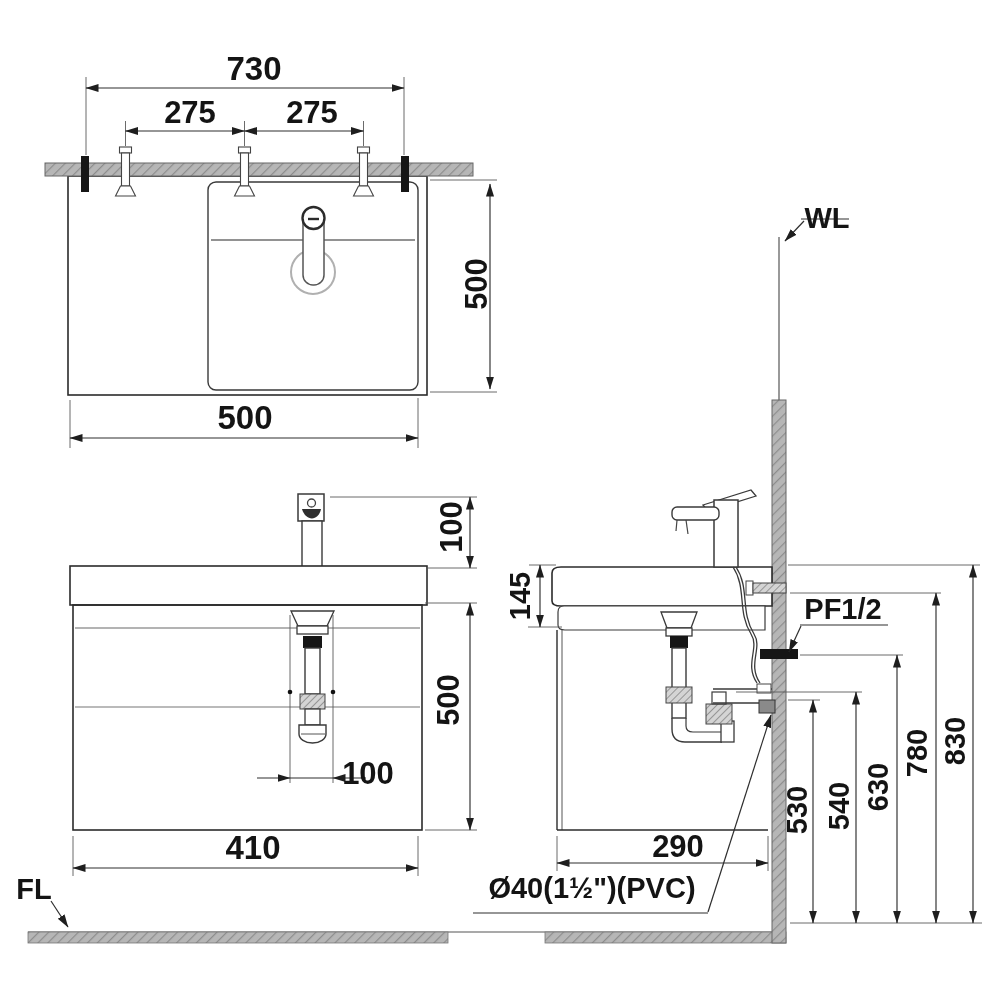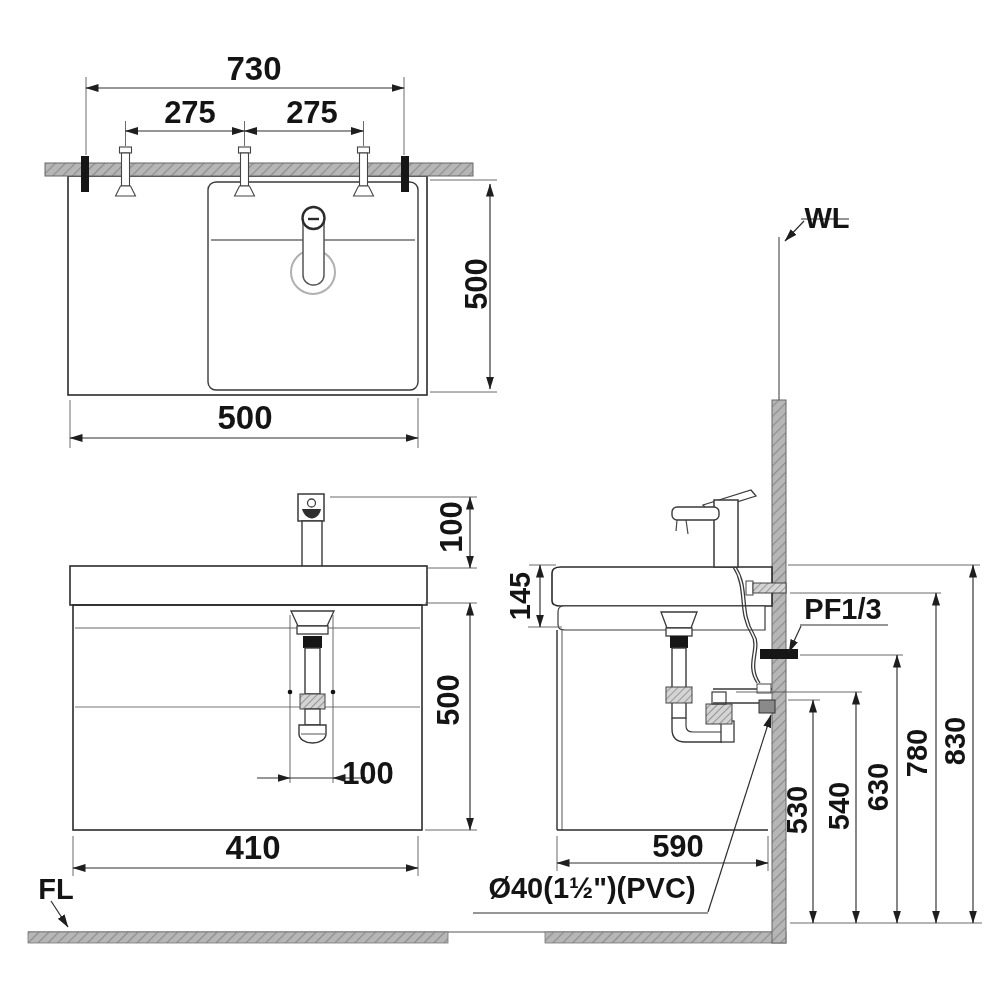--- a/index.html
+++ b/index.html
@@ -230,26 +230,26 @@
 <div class="lbl" style="left:254px;top:68px">730</div>
 <div class="lbl md" style="left:190px;top:112px">275</div>
 <div class="lbl md" style="left:312px;top:112px">275</div>
 <div class="lbl rot md" style="left:476px;top:284px">500</div>
 <div class="lbl" style="left:245px;top:417px">500</div>
 
 <div class="lbl rot md" style="left:451px;top:527px">100</div>
 <div class="lbl rot md" style="left:448px;top:700px">500</div>
 <div class="lbl md" style="left:368px;top:773px">100</div>
 <div class="lbl" style="left:253px;top:847px">410</div>
-<div class="lbl sm" style="left:56px;top:889px">FL</div>
+<div class="lbl sm" style="left:34px;top:889px">FL</div>
 
 <div class="lbl sm" style="left:827px;top:218px">WL</div>
 <div class="lbl rot sm" style="left:520px;top:596px">145</div>
-<div class="lbl sm" style="left:843px;top:609px">PF1/3</div>
+<div class="lbl sm" style="left:843px;top:609px">PF1/2</div>
 <div class="lbl rot sm" style="left:797px;top:810px">530</div>
 <div class="lbl rot sm" style="left:839px;top:806px">540</div>
 <div class="lbl rot sm" style="left:878px;top:787px">630</div>
 <div class="lbl rot sm" style="left:917px;top:753px">780</div>
 <div class="lbl rot sm" style="left:955px;top:741px">830</div>
-<div class="lbl md" style="left:678px;top:846px">590</div>
+<div class="lbl md" style="left:678px;top:846px">290</div>
 <div class="lbl sm" style="left:592px;top:888px">Ø40(1½")(PVC)</div>
 
 </div>
 
 </body></html>

